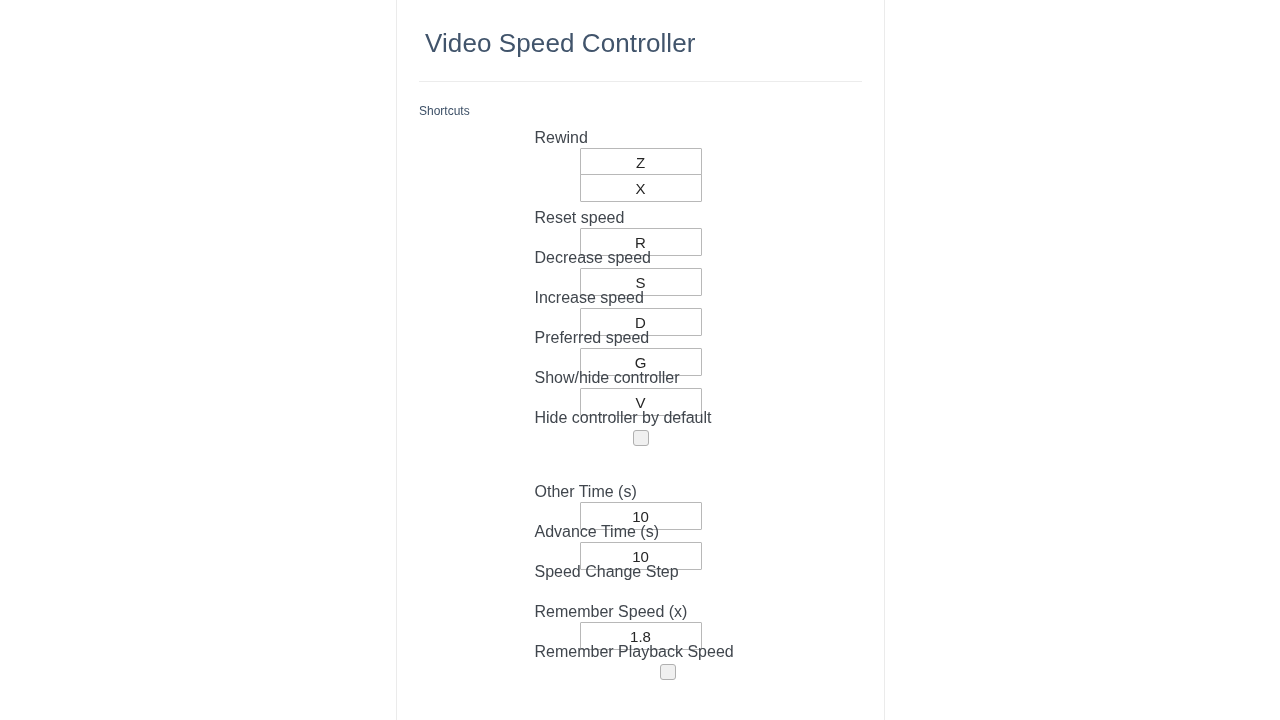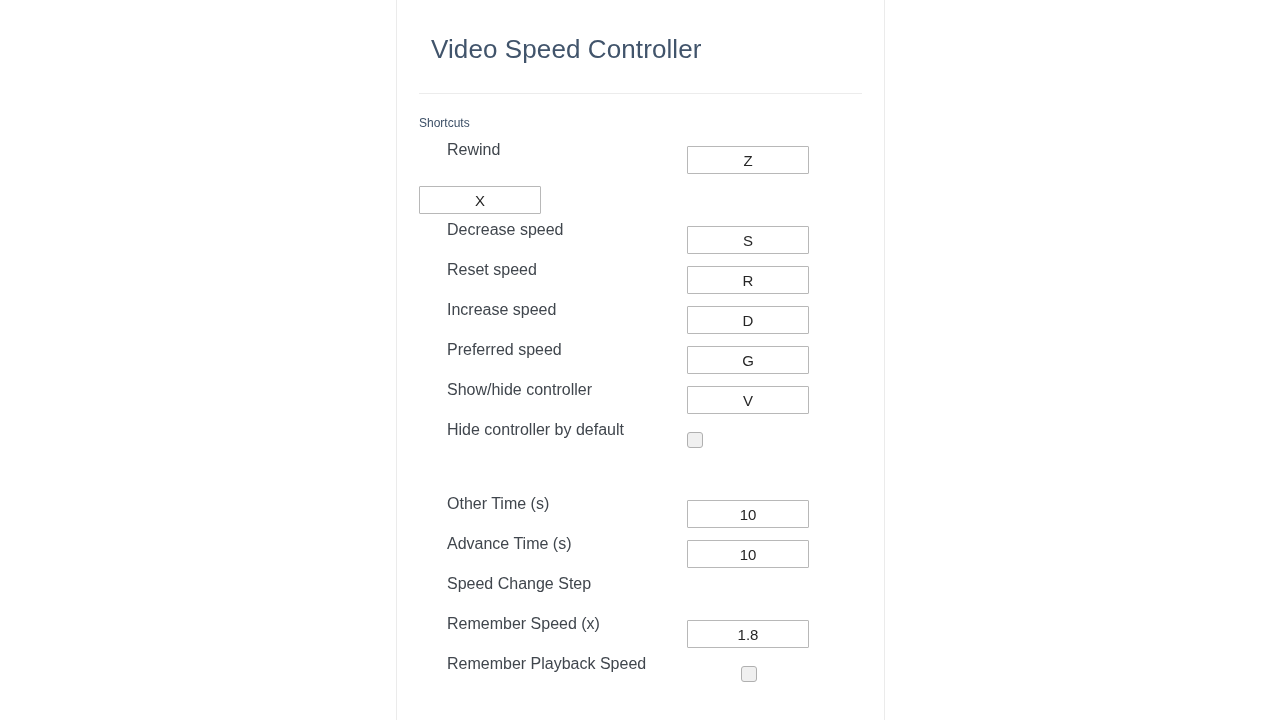--- a/index.html
+++ b/index.html
@@ -40,21 +40,21 @@
   .panel-inner {
     padding: 0 22px 0 22px;
   }
 
   
   .app-title {
     font-size: 26px;
     font-weight: 400;
     color: #41546b;
     letter-spacing: 0.1px;
-    margin: 12px;
+    margin: 6px;
     padding: 22px 0 16px 0;
     line-height: 1.2;
     white-space: nowrap;
   }
   .title-divider {
     height: 1px;
     background: #ececec;
     margin: 0 0 0 0;
   }
 
@@ -70,21 +70,23 @@
     line-height: 22px;
     white-space: nowrap;
   }
   .section.other-section {
     padding-top: 34px;
   }
 
   
   .row {
     display: flex;
+    align-items: center;
     height: 40px;
+    flex-direction: column;
   }
   .row-label {
     width: 268px;
     padding-left: 28px;
     box-sizing: border-box;
     font-size: 16px;
     color: #40464d;
     line-height: 20px;
     white-space: nowrap;
   }
@@ -146,30 +148,30 @@
           </div>
         </div>
 
         <div class="row">
           <div class="row-control">
             <input class="field" type="text" value="X" style="">
           </div>
         </div>
 
         <div class="row">
+          <div class="row-label">Reset speed</div>
+          <div class="row-control">
+            <input class="field" type="text" value="R" style="">
+          </div>
+        </div>
+
+        <div class="row">
           <div class="row-label">Decrease speed</div>
           <div class="row-control">
             <input class="field" type="text" value="S" style="">
-          </div>
-        </div>
-
-        <div class="row">
-          <div class="row-label">Reset speed</div>
-          <div class="row-control">
-            <input class="field" type="text" value="R" style="">
           </div>
         </div>
 
         <div class="row">
           <div class="row-label">Increase speed</div>
           <div class="row-control">
             <input class="field" type="text" value="D" style="">
           </div>
         </div>
 

